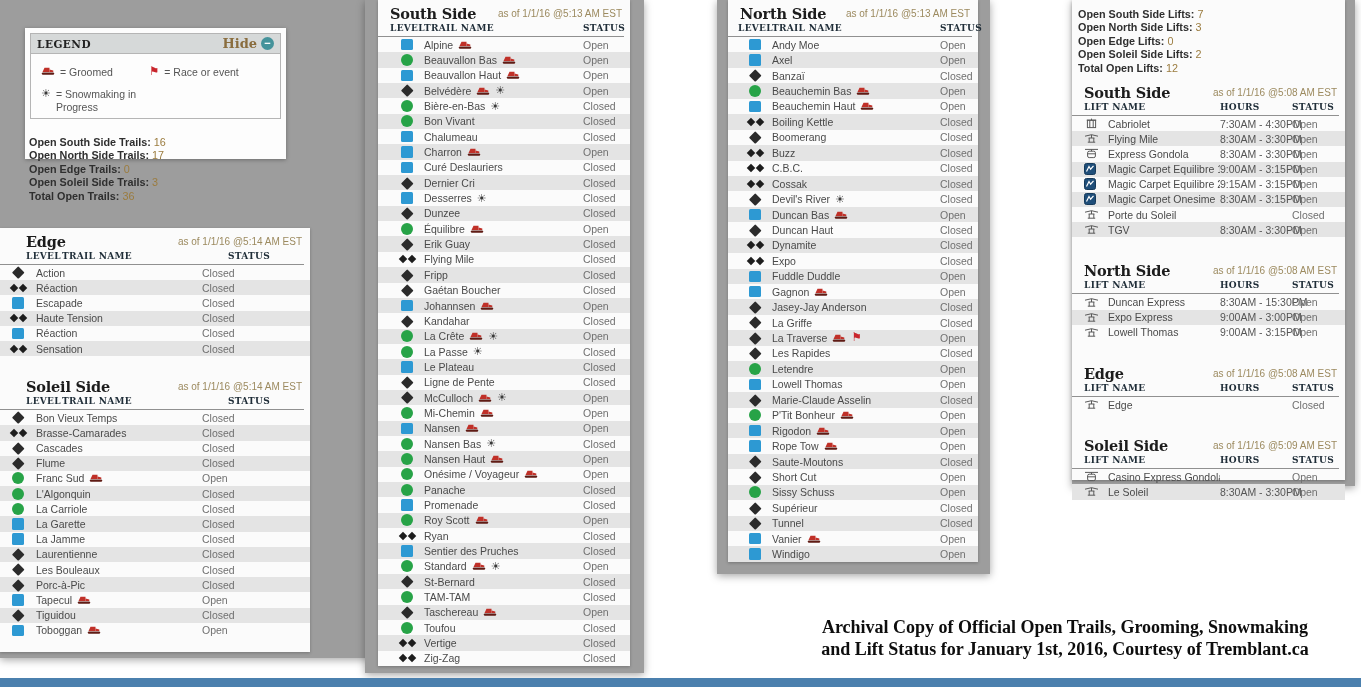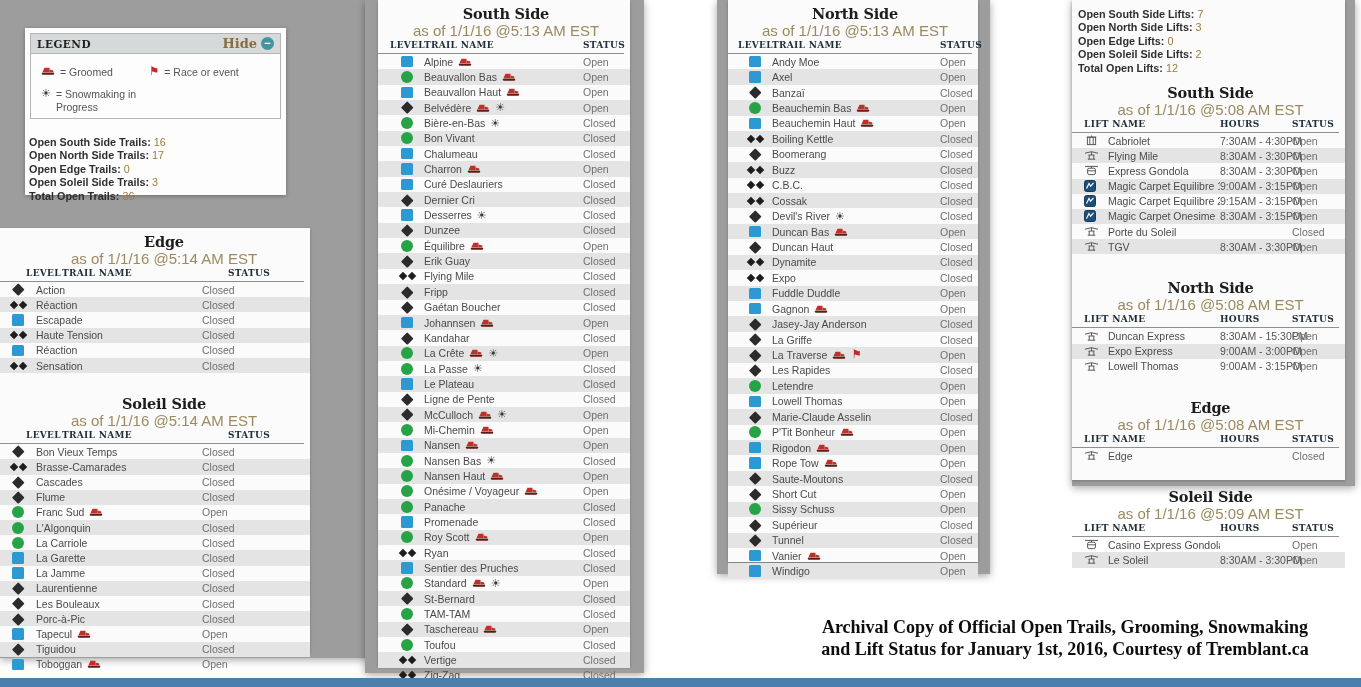--- a/index.html
+++ b/index.html
@@ -12,25 +12,25 @@
   .backing-north{left:717px;top:0;width:273px;height:574px;}
   .backing-right{left:1072px;top:0;width:283px;height:486px;}
   
   .panel{position:absolute;background:#fbfbfb;box-shadow:0 1px 3px rgba(0,0,0,.25);}
   .panel-es{left:0;top:228px;width:310px;height:424px;}
   .panel-south{left:378px;top:0;width:252px;height:666px;}
   .panel-north{left:728px;top:0;width:250px;height:562px;}
   .panel-lifts{left:1072px;top:0;width:273px;height:480px;}
   
   .sec-head{display:flex;justify-content:space-between;align-items:center;
-            padding:5px 8px 1px 12px;flex-direction:column;}
+            padding:5px 8px 1px 12px;}
   .sec-head.es{padding-left:26px;}
   .sec-title{font-family:"DejaVu Serif",serif;font-weight:bold;font-size:14.5px;
              color:#1c1c1c;letter-spacing:-0.2px;}
-  .as-of{font-size:15px;color:#9c8a5f;}
+  .as-of{font-size:10px;color:#9c8a5f;}
   
   .cols{display:grid;align-items:end;font-family:"DejaVu Serif",serif;font-weight:bold;
         font-size:9px;color:#1f2d38;letter-spacing:0.3px;border-bottom:1px solid #909090;
         padding-bottom:3px;margin:0 6px 0 0;}
   .t-es .cols{grid-template-columns:36px 166px auto;padding-left:26px;}
   .t-sn .cols{grid-template-columns:34px 159px auto;padding-left:12px;}
   .t-n  .cols{grid-template-columns:34px 168px auto;padding-left:10px;}
   .t-lift .cols{grid-template-columns:136px 72px auto;padding-left:12px;}
   
   .trow{display:grid;align-items:center;}
@@ -49,21 +49,21 @@
   .lvl-circle{width:12px;height:12px;border-radius:50%;background:#27a347;display:inline-block;}
   .lvl-square{width:11.5px;height:11.5px;border-radius:1.5px;background:#2d99d3;display:inline-block;}
   .lvl-diamond{width:8.5px;height:8.5px;background:#2b2b2b;border-radius:1px;
                transform:rotate(45deg);display:inline-block;}
   .lvl-dd{display:inline-flex;gap:3px;}
   .lvl-dd .dd{width:6px;height:6px;background:#1d1d1d;transform:rotate(45deg);display:inline-block;}
   .feat{display:inline-flex;align-items:center;line-height:0;}
   .feat-snowmaking{font-size:11px;color:#3a3a3a;line-height:1;}
   .feat-race{font-size:11.5px;color:#c9252c;line-height:1;}
   
-  .legend-card{position:absolute;left:25px;top:28px;width:261px;height:167px;background:#fdfdfd;
+  .legend-card{position:absolute;left:25px;top:28px;width:261px;height:131px;background:#fdfdfd;
                box-shadow:0 1px 4px rgba(0,0,0,.3);}
   .legend-box{margin:5px;border:1px solid #b5b5b5;}
   .legend-header{height:19px;background:#d6d9d9;border-bottom:1px solid #b5b5b5;display:flex;
                  justify-content:space-between;align-items:center;padding:0 6px;}
   .legend-title{font-family:"DejaVu Serif",serif;font-weight:bold;font-size:10.5px;
                 color:#222;letter-spacing:0.5px;}
   .hide-btn{display:flex;align-items:center;gap:4px;cursor:pointer;}
   .hide-label{font-family:"DejaVu Serif",serif;font-weight:bold;font-size:13px;color:#8a6d3e;}
   .hide-circle{width:13px;height:13px;border-radius:50%;background:#45939b;color:#fff;
                font-size:11px;font-weight:bold;display:flex;align-items:center;

